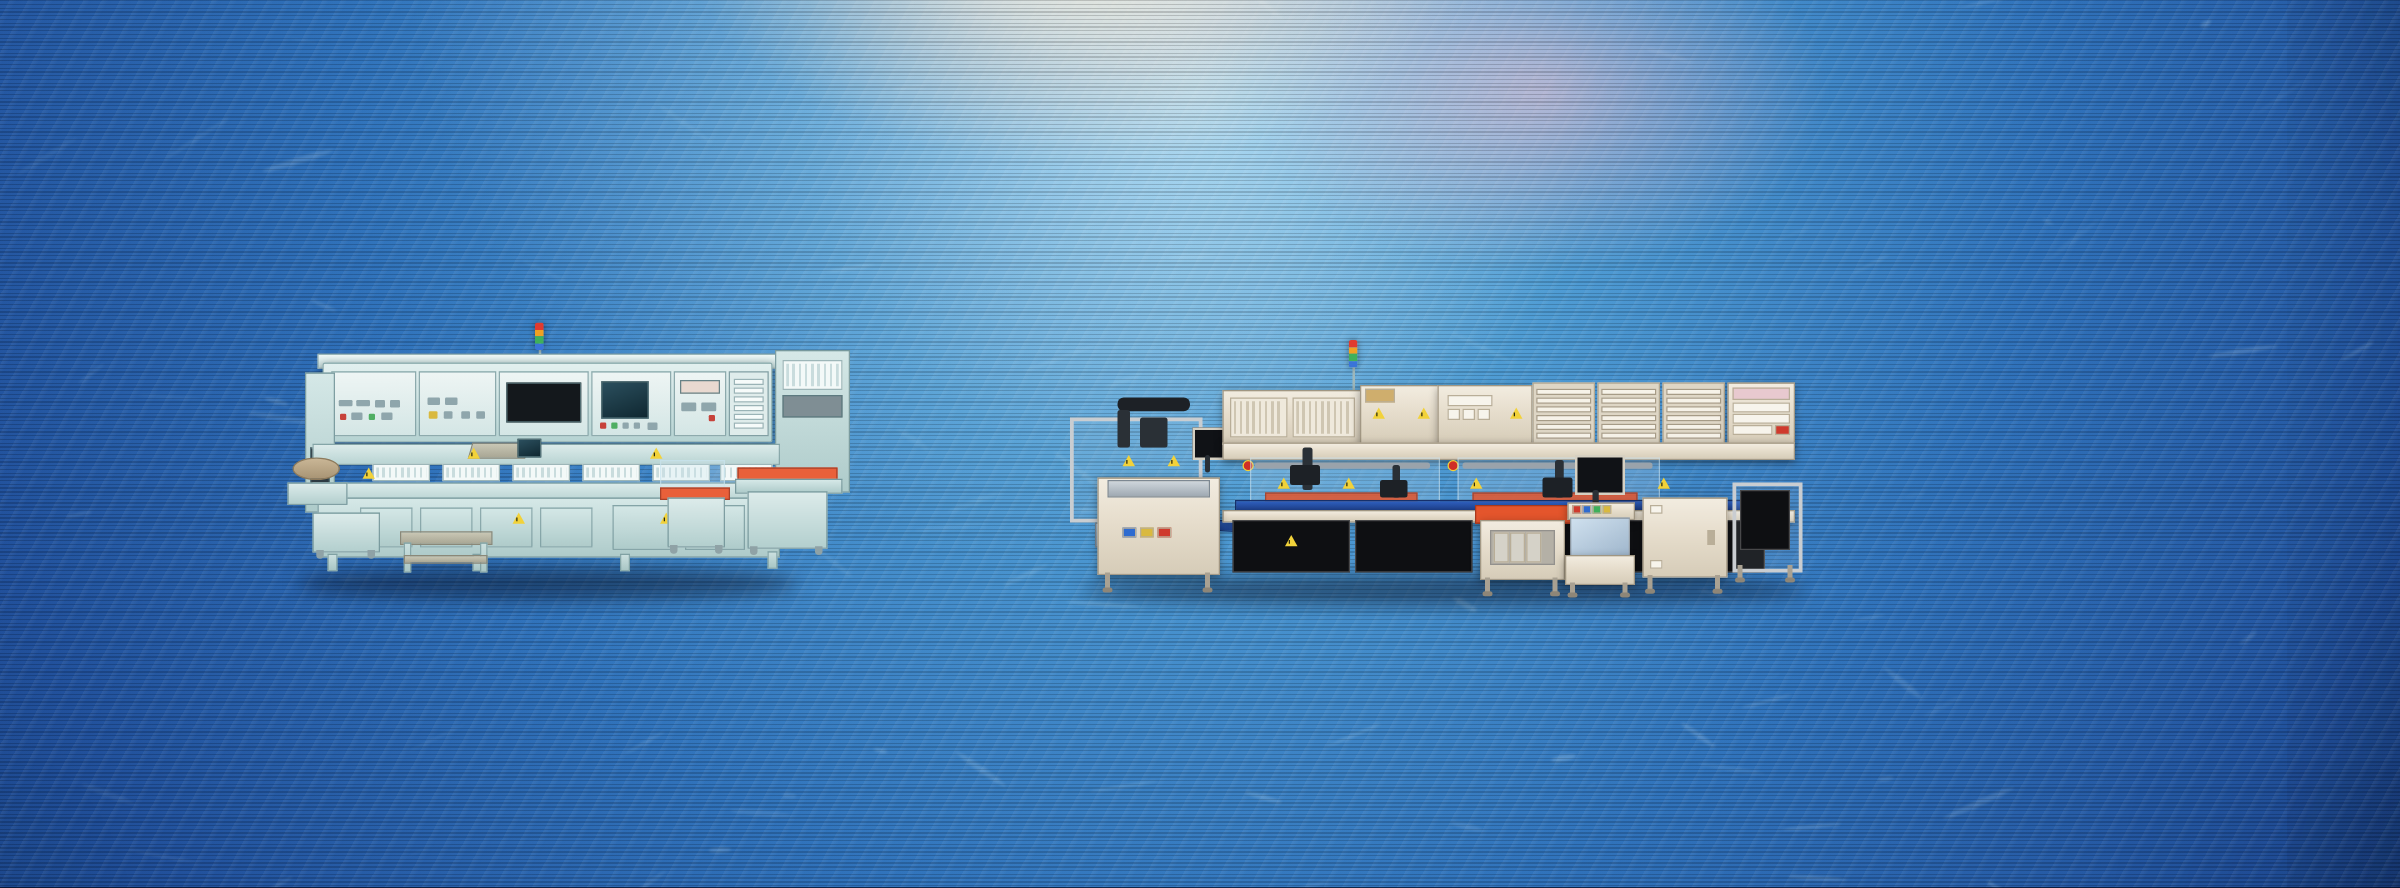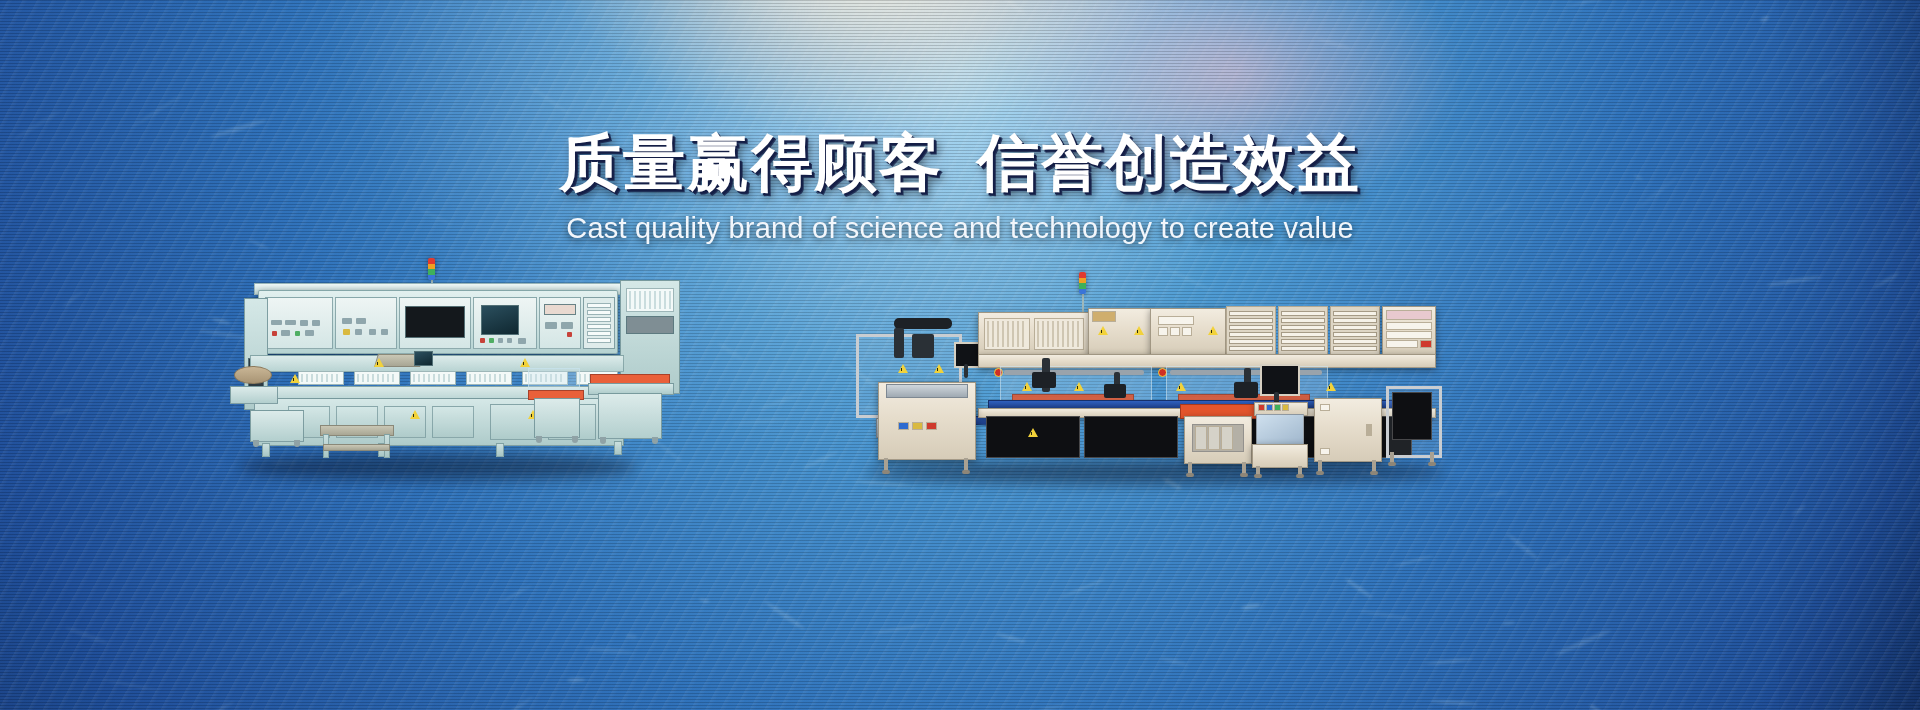--- a/index.html
+++ b/index.html
@@ -783,19 +783,15 @@
     <div class="mr-foot" style="left:534px;top:199px;"></div>
 
     <div class="mr-frame" style="left:550px;top:114px;width:50px;height:66px;"></div>
     <div class="mr-dark" style="left:556px;top:120px;width:38px;height:46px;"></div>
     <div class="mr-leg" style="left:554px;top:180px;height:12px;"></div>
     <div class="mr-foot" style="left:552px;top:190px;"></div>
     <div class="mr-leg" style="left:594px;top:180px;height:12px;"></div>
     <div class="mr-foot" style="left:592px;top:190px;"></div>
   </div>
 
-  <div class="copy">
-    <h1 class="headline"><span>质量赢得顾客</span><span class="gap"></span><span>信誉创造效益</span></h1>
-    <p class="subhead">Cast quality brand of science and technology to create value</p>
-  </div>
 
   <div class="scan"></div>
 </div>
 
 </body></html>

